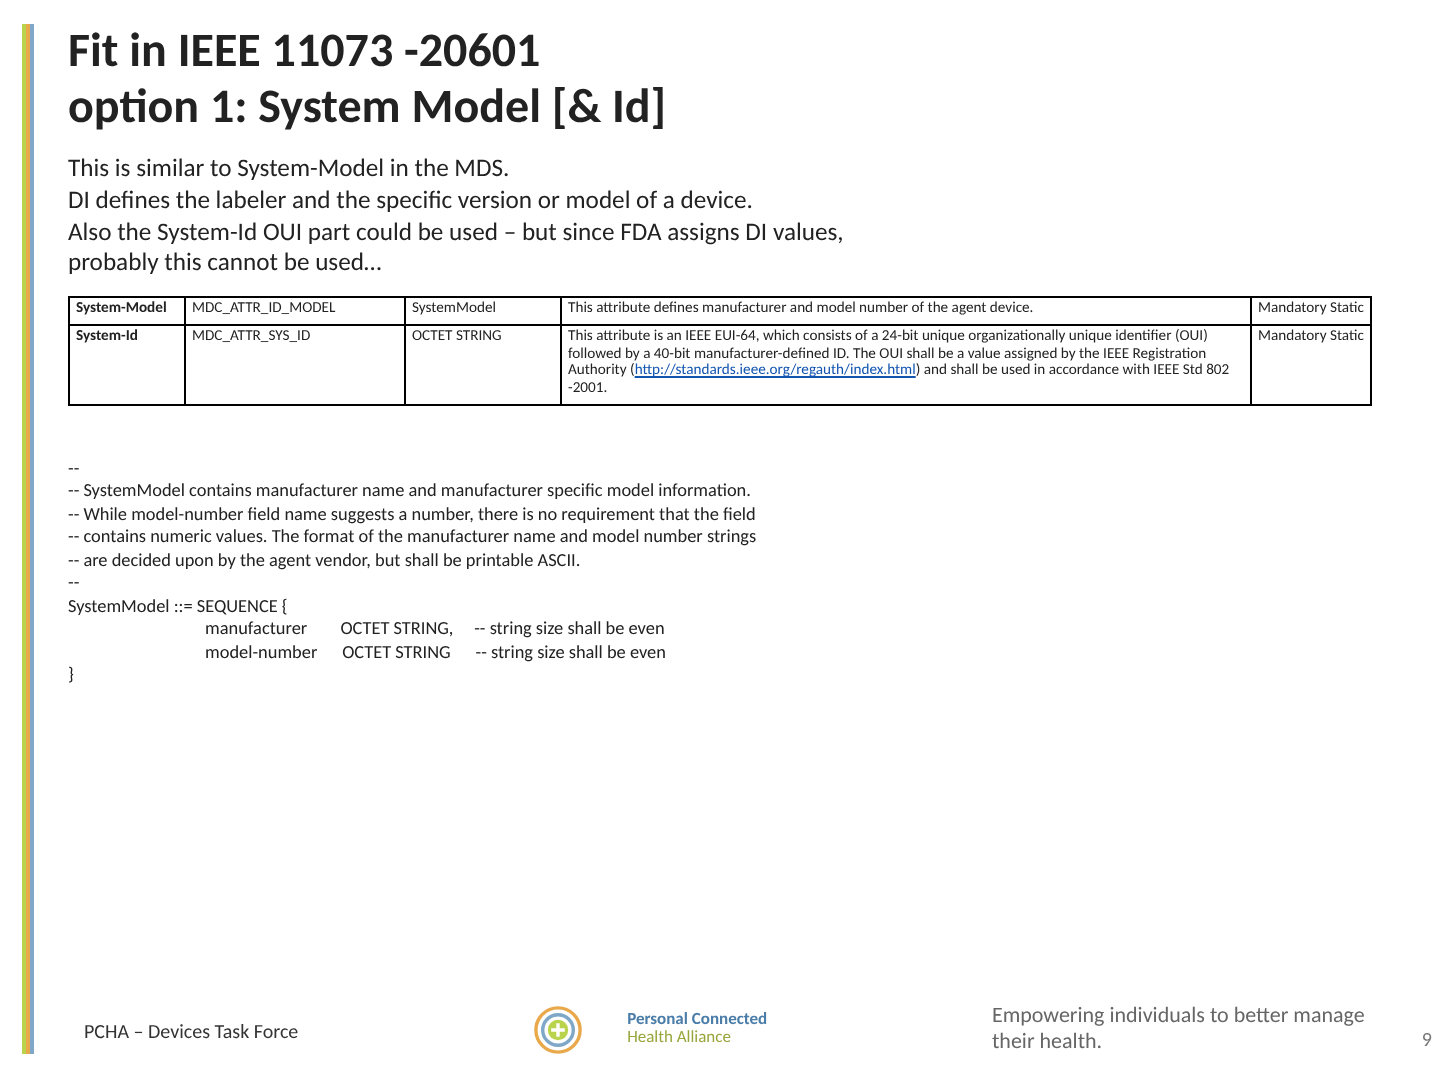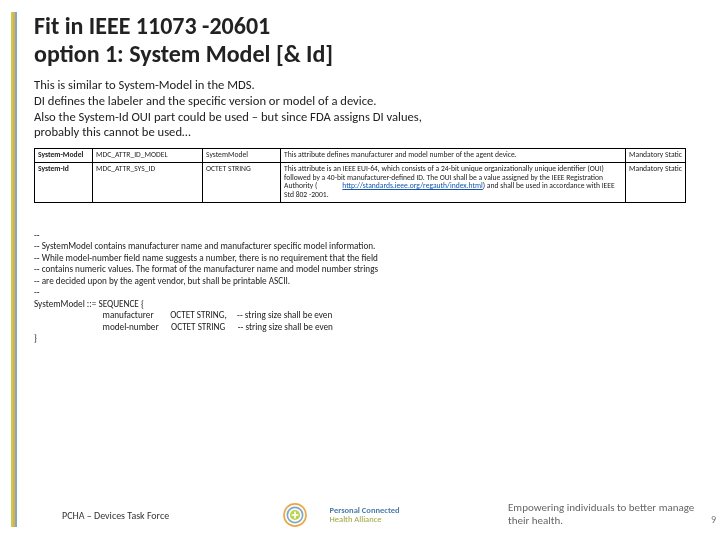--- a/index.html
+++ b/index.html
@@ -12,23 +12,23 @@
   .s.blue   { background: #7fa8c8; }
   .title { font-size: 24px; font-weight: 700; line-height: 1.15; margin: 0 0 10px 0; }
   .body1 { font-size: 12.6px; line-height: 1.25; margin-bottom: 8px; }
   table.tbl { border-collapse: collapse; width: 100%; font-size: 7.6px; line-height: 1.15; }
   table.tbl td { border: 1px solid #000; padding: 2px 3px; vertical-align: top; }
   .col-name  { width: 58px; font-weight: 700; }
   .col-code  { width: 110px; margin-top: 16px; }
   .col-type  { width: 78px; }
   .col-desc  { width: auto; }
   .col-req   { width: 60px; }
-  .link { color: #1255b0; text-decoration: underline; margin-left: 25px; }
+  .link { color: #1255b0; text-decoration: underline; }
   .asn { font-size: 9.2px; line-height: 1.25; margin-top: 26px; white-space: pre; font-family: inherit; }
-  .footer { position: absolute; left: 0; right: 4px; bottom: 4px; height: 42px; padding: 0 8px 0 62px; display: flex; align-items: center; justify-content: space-between; }
+  .footer { position: absolute; left: 0; right: 16px; bottom: 4px; height: 42px; padding: 0 8px 0 42px; display: flex; align-items: center; justify-content: space-between; }
   .footer .task { font-size: 10px; color: #333; }
   .footer .logo-wrap { display: flex; align-items: center; gap: 18px; }
   .logo-svg { width: 34px; height: 28px; }
   .logo-text { font-size: 8.5px; line-height: 1.05; color: #333; }
   .logo-text .brand1 { color: #4a7ca8; font-weight: 700; }
   .logo-text .brand2 { color: #9aa63c; font-weight: 400; }
   .footer .tag { font-size: 11px; color: #666; max-width: 200px; line-height: 1.15; }
   .pagenum { position: absolute; right: 4px; bottom: 14px; font-size: 10px; color: #777; }
 </style>
 </head>

